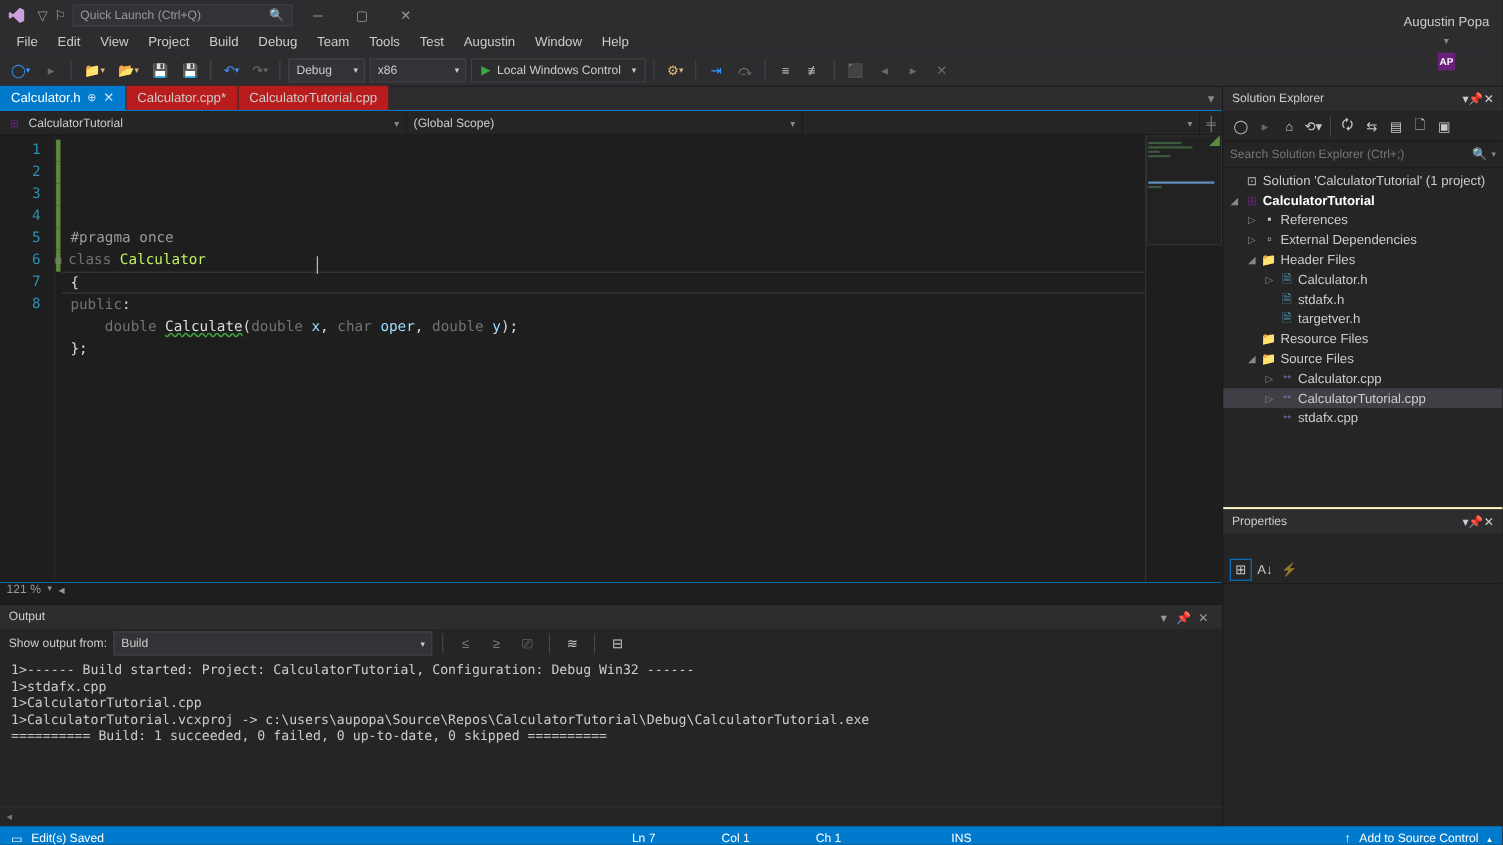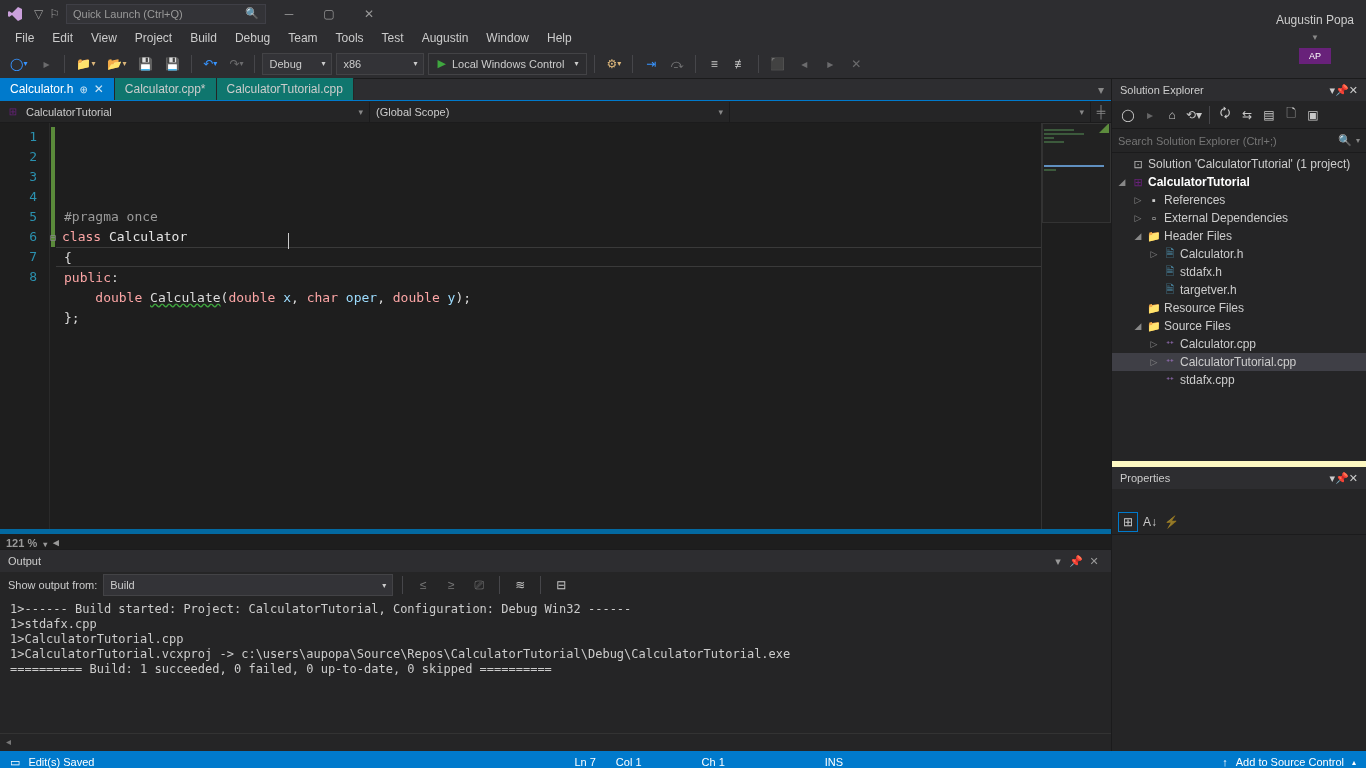--- a/index.html
+++ b/index.html
@@ -6,76 +6,76 @@
 body { font-family:"Segoe UI",Tahoma,sans-serif; font-size:12px; background:#2d2d30; color:#ccc; overflow:hidden; width:1366px; height:768px; position:relative; }
 .titlebar { height:27px; background:#2d2d30; display:flex; align-items:center; padding:0 6px; color:#999; font-size:12px; }
 .vs-logo { width:18px; height:18px; margin-right:10px; display:flex; align-items:center; justify-content:center; color:#68217a; }
 .title-text { flex:1; }
 .title-right { display:flex; align-items:center; gap:6px; }
 .ql-box { background:#333337; border:1px solid #3f3f46; height:20px; width:200px; padding:0 6px; color:#999; font-size:11px; display:flex; align-items:center; justify-content:space-between; }
 .win-btn { width:34px; height:22px; display:flex; align-items:center; justify-content:center; color:#999; }
 .menubar { height:22px; background:#2d2d30; display:flex; align-items:center; padding:0 6px; font-size:12px; color:#ccc; }
 .menubar .mi { padding:2px 9px; }
 .menubar-right { margin-left:auto; display:flex; align-items:center; gap:6px; padding-right:6px;flex-direction:column; }
-.user-badge { width:32px;height:16px;background:#68217a;color:#fff;font-size:9px;display:flex;align-items:center;justify-content:center; }
+.user-badge { width:16px;height:16px;background:#68217a;color:#fff;font-size:9px;display:flex;align-items:center;justify-content:center;font-weight:bold; }
 .toolbar { height:30px; background:#2d2d30; border-bottom:1px solid #1b1b1c; display:flex; align-items:center; padding:0 6px; gap:4px; }
 .tb-btn { height:22px; min-width:22px; display:flex; align-items:center; justify-content:center; padding:0 4px; color:#c8c8c8; font-size:12px; }
 .tb-sep { width:1px; height:18px; background:#46464a; margin:0 3px; }
 .tb-dd { height:22px; background:#333337; border:1px solid #434346; padding:0 6px; display:flex; align-items:center; gap:10px; font-size:11px; color:#ccc; }
 .run-btn { height:22px; border:1px solid #434346; padding:0 8px; display:flex; align-items:center; gap:6px; font-size:11px; color:#ccc; }
 .run-btn .play { color:#3fa73f; }
 .main-area { display:flex; height:672px; }
 .editor-col { flex:1; display:flex; flex-direction:column; background:#1e1e1e; min-width:0; }
 .doc-tabs { height:22px; background:#2d2d30; display:flex; align-items:flex-end; border-bottom:1px solid #007acc; }
-.doc-tab { height:22px; padding:0 10px; display:flex; align-items:center; gap:6px; font-size:12px; background:#0f766e; color:#ccc; border-right:1px solid #252526; position:relative; }
+.doc-tab { height:22px; padding:0 10px; display:flex; align-items:center; gap:6px; font-size:12px; background:#b91c1c; color:#ccc; border-right:1px solid #252526; position:relative; }
 .doc-tab.active { background:#007acc; color:#fff; }
 .doc-tab .pin { font-size:10px; opacity:.8; }
 .doc-tab .close { font-size:12px; opacity:.8; }
 .split-handle { margin-left:auto; width:20px; height:20px; display:flex; align-items:center; justify-content:center; color:#888; }
 .nav-bar { height:22px; background:#252526; display:flex; align-items:center; border-bottom:1px solid #1b1b1c; }
 .nav-dd { height:20px; border-right:1px solid #1b1b1c; padding:0 6px; display:flex; align-items:center; gap:6px; font-size:11px; color:#ccc; }
 .nav-dd .arrow { margin-left:auto; font-size:9px; color:#888; }
 .nav-icon { width:14px;height:14px;display:inline-flex;align-items:center;justify-content:center;font-size:10px; }
 .code-wrap { flex:1; display:flex; background:#1e1e1e; position:relative; overflow:hidden; }
 .gutter { width:50px; background:#1e1e1e; border-right:1px solid #2a2a2a; text-align:right; padding-right:12px; padding-top:4px; font-family:Consolas,monospace; font-size:13px; line-height:20px; color:#2b91af; }
 .changed-bar { width:6px; background:#1e1e1e; padding-top:4px; }
 .changed-bar .mark { width:4px; margin-left:1px; height:20px; }
 .changed-bar .mark.g { background:#5a8a3a; }
 .code-body { flex:1; font-family:Consolas,monospace; font-size:13px; line-height:20px; padding:4px 0 0 8px; color:#dcdcdc; white-space:pre; position:relative; }
-.code-body .kw { color:#fca5a5; }
-.code-body .typ { color:#e5e5e5; }
+.code-body .kw { color:#737373; }
+.code-body .typ { color:#bef264; }
 .code-body .pp { color:#9b9b9b; }
 .code-body .param { color:#9cdcfe; }
 .cursor-line { position:absolute; left:0; right:0; height:20px; border-top:1px solid #3a3a3a; border-bottom:1px solid #3a3a3a; pointer-events:none; }
 .text-cursor { position:absolute; width:1px; height:16px; background:#ccc; }
 .minimap { width:70px; border-left:1px solid #333; background:#1e1e1e; position:relative; }
 .minimap .mm-bar { position:absolute; left:2px; right:2px; height:2px; background:#3c5a3c; }
 .minimap .mm-region { position:absolute; left:0; right:0; top:0; height:100px; background:rgba(255,255,255,0.02); border:1px solid #333;}
 .minimap svg { position:absolute; top:0;right:2px; width:10px;height:10px; }
-.zoom-bar { height:20px; background:#1e1e1e; border-top:5px solid #0369a1; display:flex; align-items:flex-end; padding:0 6px; font-size:11px; color:#999; gap:6px;font-weight:bold; }
+.zoom-bar { height:20px; background:#1e1e1e; border-top:1px solid #0369a1; display:flex; align-items:flex-start; padding:0 6px; font-size:11px; color:#999; gap:6px; }
 .output-panel { background:#252526; border-top:1px solid #1b1b1c; display:flex; flex-direction:column; }
 .panel-header { height:22px; display:flex; align-items:center; padding:0 8px; font-size:11px; color:#ccc; background:#2d2d30; }
 .panel-header .ph-title { flex:1; }
 .panel-header .ph-btn { width:18px; text-align:center; color:#999; }
 .output-tools { height:26px; display:flex; align-items:center; padding:0 8px; gap:6px; background:#252526; font-size:11px; }
 .output-body { flex:1; font-family:Consolas,monospace; font-size:12px; line-height:15px; padding:4px 10px; color:#ccc; white-space:pre; overflow:hidden; }
 .right-col { width:255px; display:flex; flex-direction:column; background:#252526; border-left:1px solid #1b1b1c; }
 .solexp-hdr { height:22px; background:#2d2d30; display:flex; align-items:center; padding:0 8px; font-size:11px; }
 .solexp-hdr .t { flex:1; }
 .solexp-toolbar { height:28px; display:flex; align-items:center; padding:0 6px; gap:2px; border-bottom:1px solid #1b1b1c; }
 .se-btn { width:20px;height:20px;display:flex;align-items:center;justify-content:center;color:#c8c8c8;font-size:12px; }
 .se-search { height:24px; border-bottom:1px solid #1b1b1c; display:flex; align-items:center; padding:0 6px; }
 .se-search input { flex:1; background:transparent; border:none; color:#ccc; font-size:11px; outline:none; }
 .tree { flex:1; padding:2px 0; font-size:12px; color:#ccc; overflow:auto; }
 .tree .row { display:flex; align-items:center; height:18px; padding:0 4px; gap:2px; }
 .tree .row.sel { background:#3f3f46; }
 .tree .arw { width:12px; text-align:center; font-size:9px; color:#888; }
 .tree .ico { width:16px; height:16px; display:flex; align-items:center; justify-content:center; font-size:11px; }
 .tree .bold { font-weight:bold; color:#fff; }
-.props { height:290px; border-top:6px solid #fef9c3; display:flex; flex-direction:column;margin-top:32px; }
+.props { height:290px; border-top:2px solid #fef9c3; display:flex; flex-direction:column;margin-top:32px; }
 .props-tools { height:26px; border-bottom:1px solid #1b1b1c; display:flex; align-items:center; padding:0 6px; gap:2px; }
 .statusbar { height:22px; background:#007acc; color:#fff; display:flex; align-items:center; padding:0 10px; font-size:11px; gap:20px; }
 .statusbar .sb-left { display:flex; align-items:center; gap:8px; }
 .statusbar .sb-right { margin-left:auto; display:flex; align-items:center; gap:8px; }
 .ic-folder { color:#dcb67a; }
 .ic-cpp { color:#a074c4; }
 .ic-h { color:#519aba; }
 .ic-sln { color:#b8b8b8; }
 .ic-proj { color:#68217a; }
 </style>
@@ -382,21 +382,21 @@
     </div>
   </div>
 </div>
 
 <div class="statusbar">
   <div class="sb-left">
     <span>▭</span>
     <span>Edit(s) Saved</span>
   </div>
   <span style="margin-left:460px">Ln 7</span>
-  <span style="">Col 1</span>
+  <span style="margin-left:40px">Col 1</span>
   <span style="margin-left:40px">Ch 1</span>
   <span style="margin-left:80px">INS</span>
   <div class="sb-right">
     <span>↑</span>
     <span>Add to Source Control</span>
     <span style="font-size:8px">▴</span>
   </div>
 </div>
 
 </body></html>

